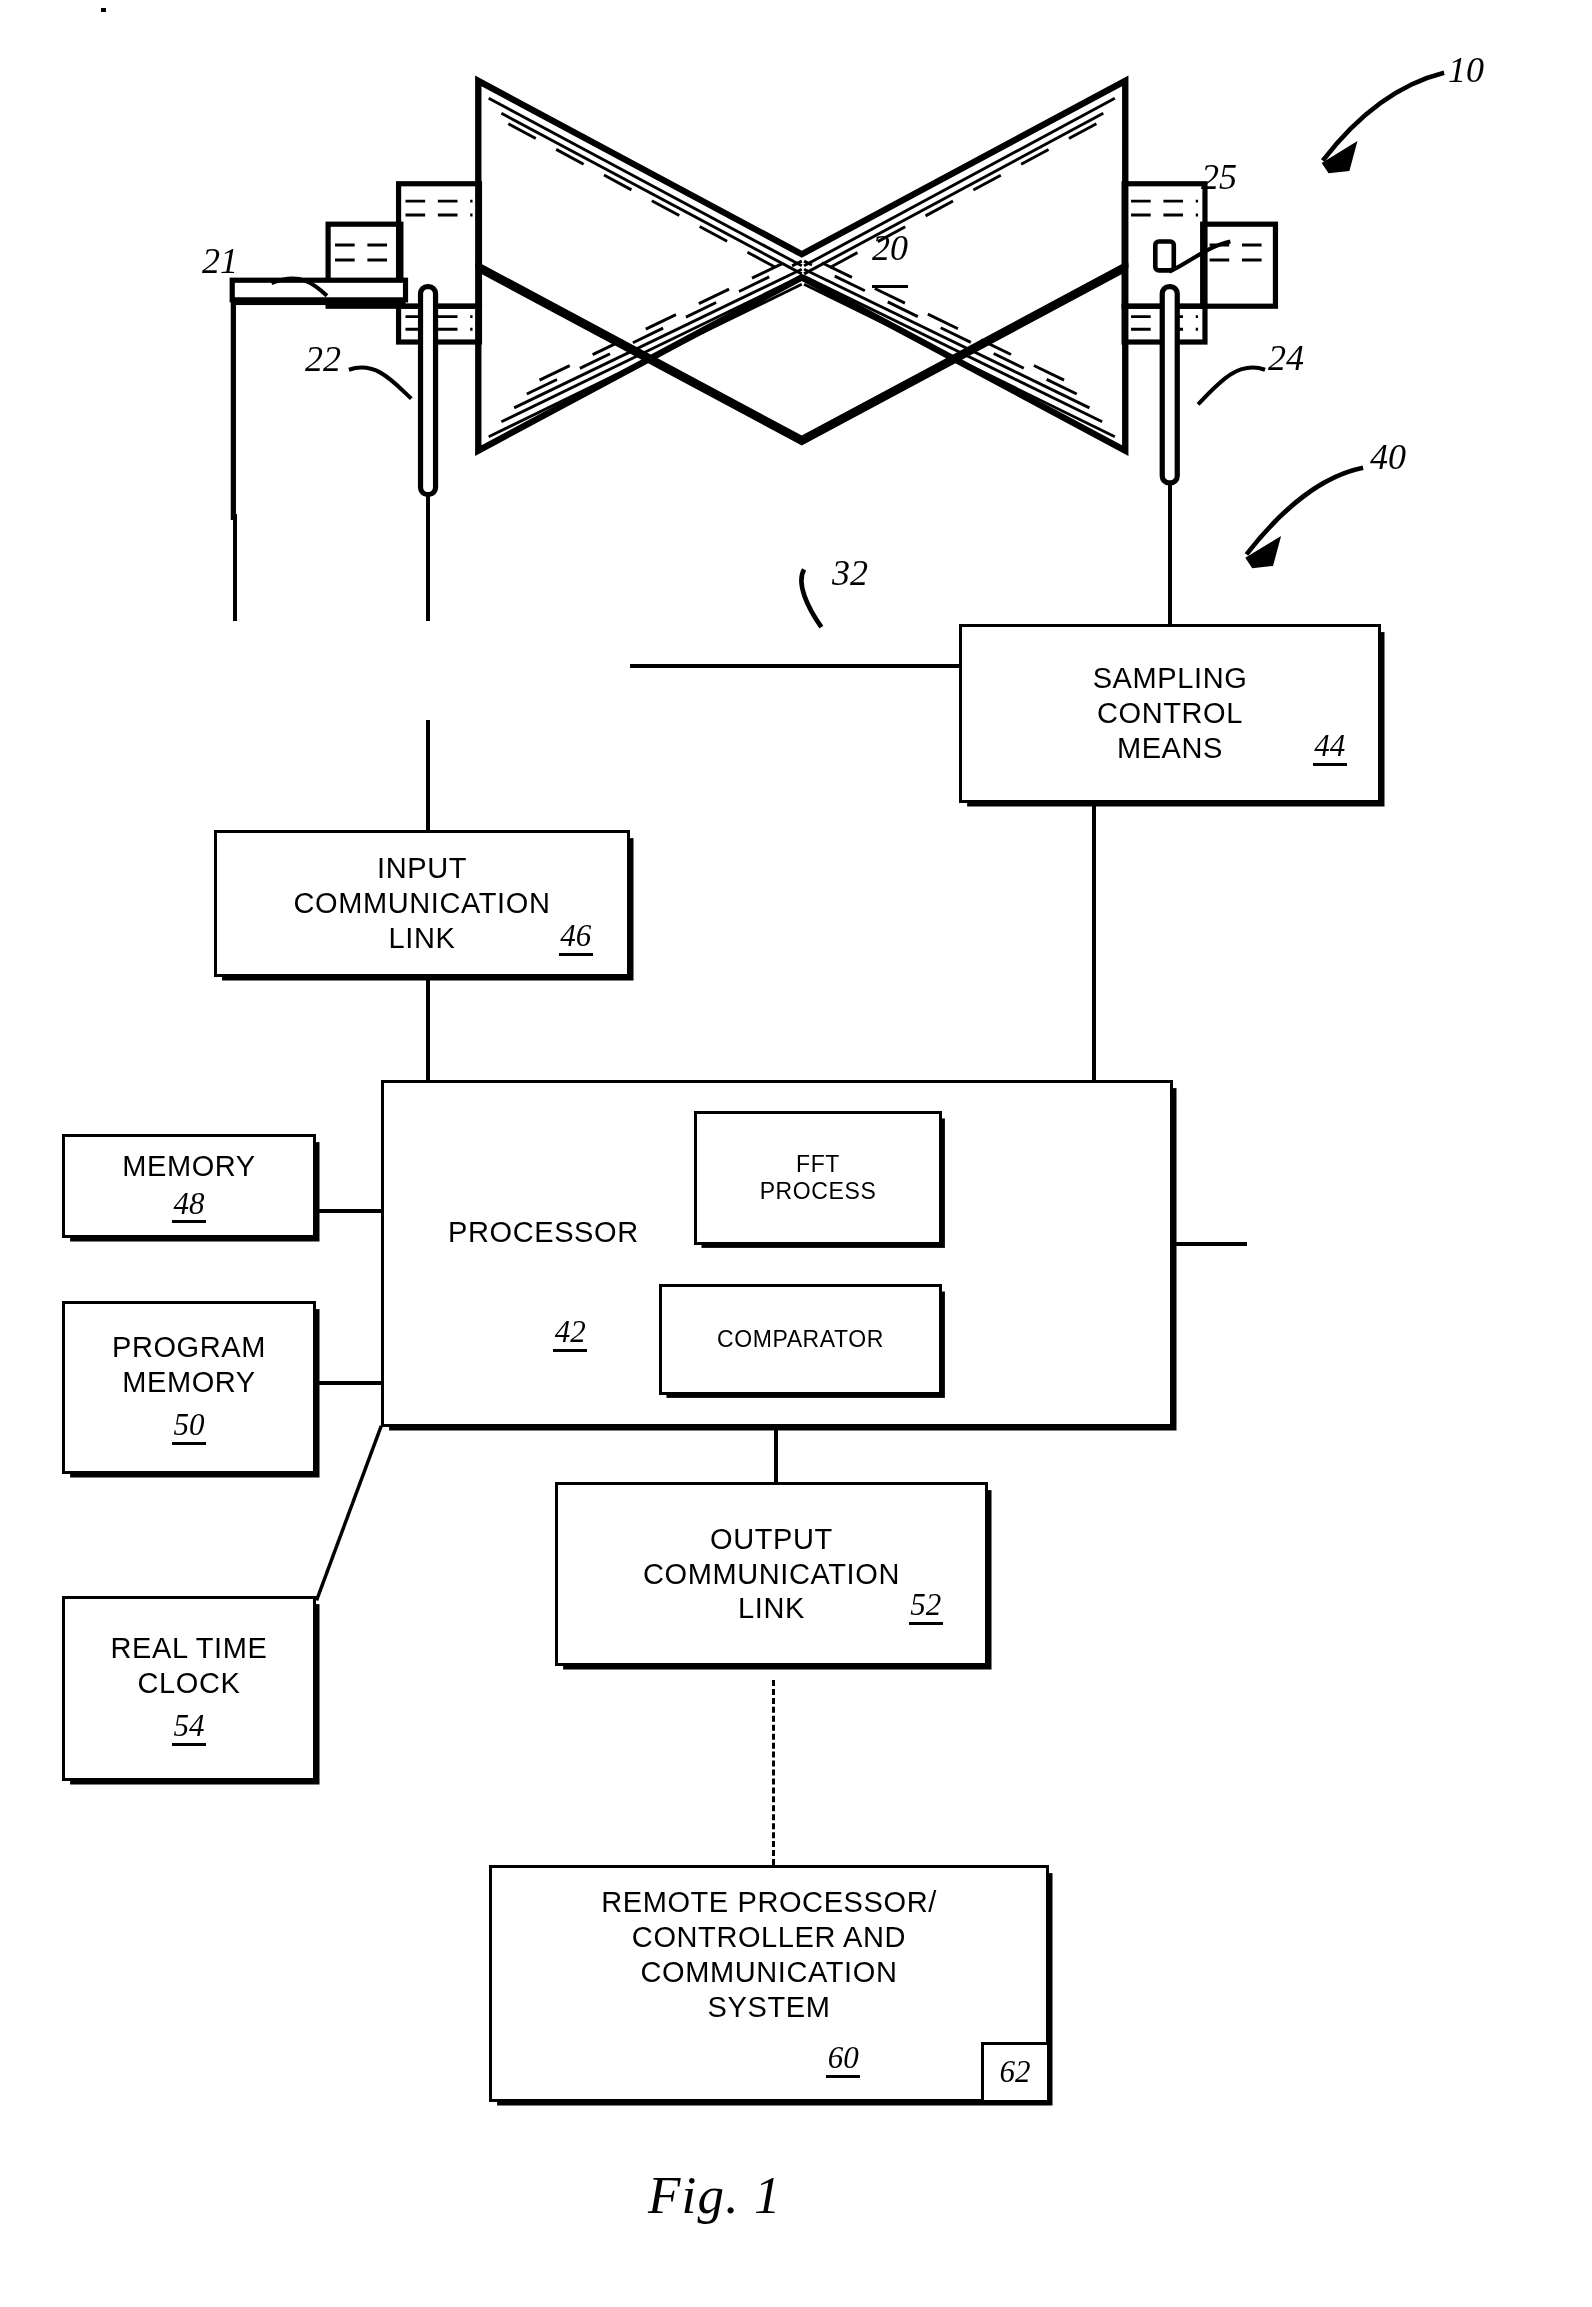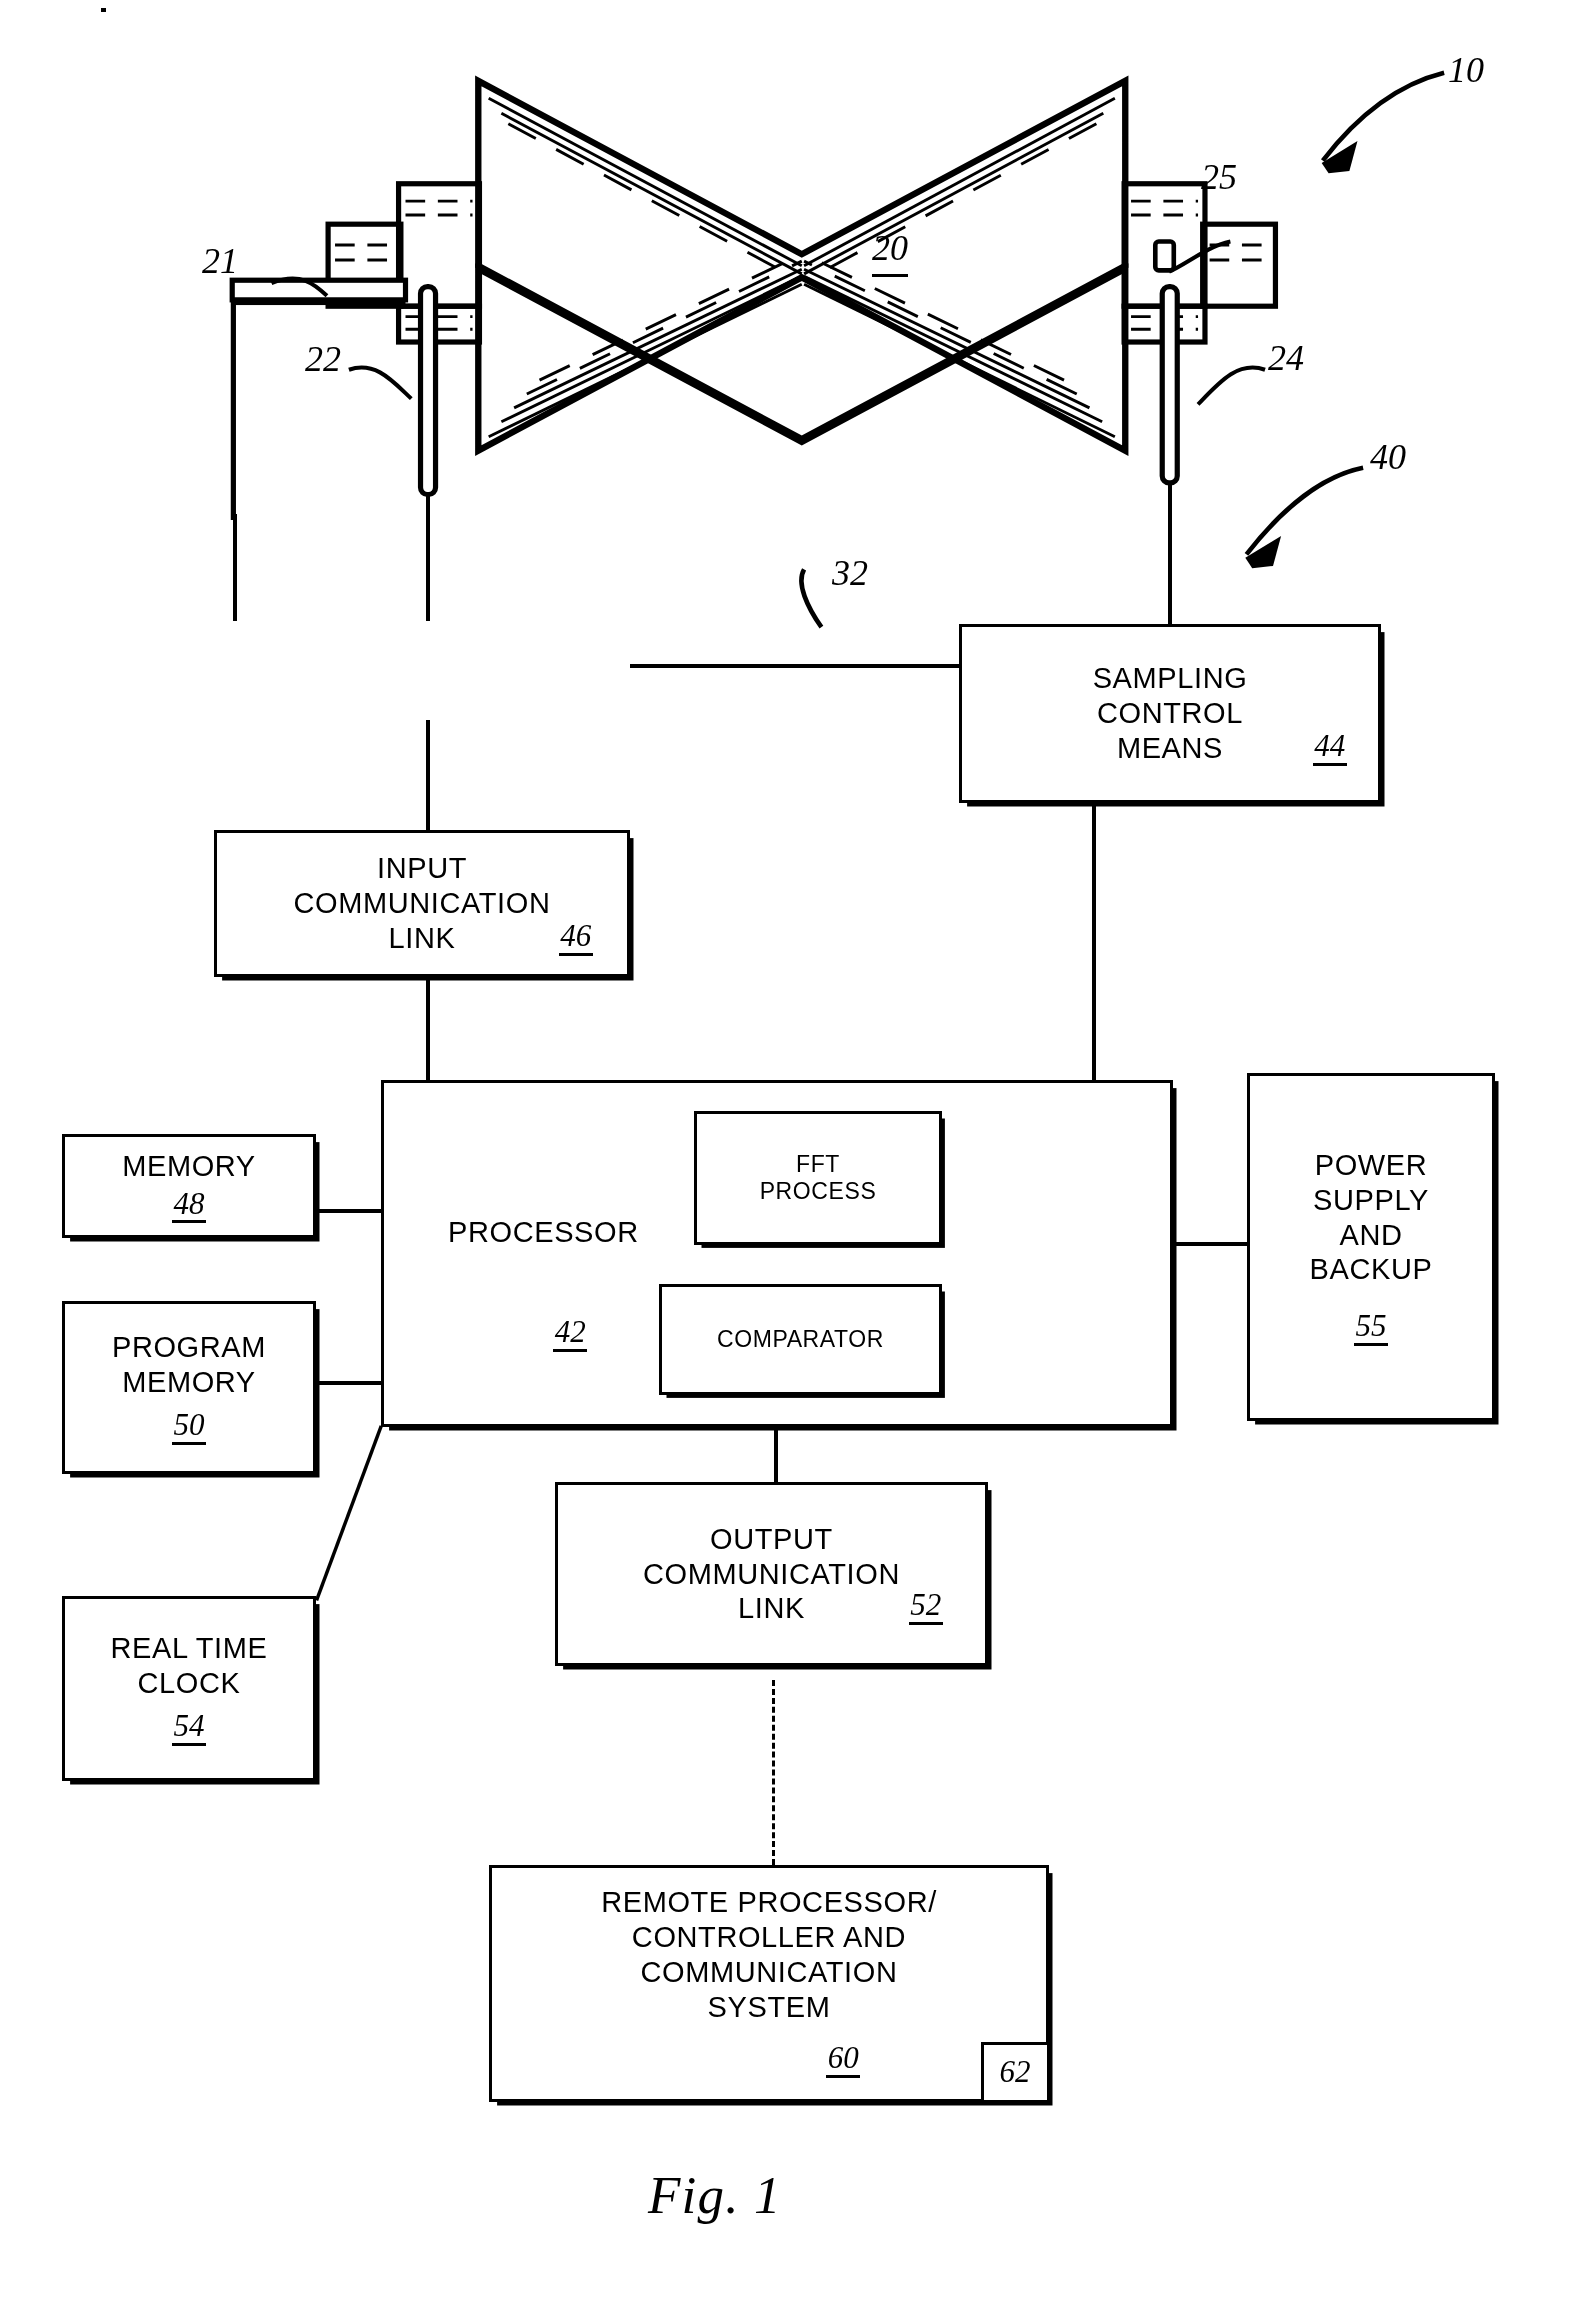--- a/index.html
+++ b/index.html
@@ -32,21 +32,21 @@
     font-family:"Liberation Serif", serif;font-style:italic;font-size:31px;
     border-bottom:3.5px solid #000;line-height:1.0;padding:0 1.7px 1.7px 1.7px;
     display:inline-block;
   }
   .ref.nb{border-bottom:none;}
   
   .lead{
     position:absolute;font-family:"Liberation Serif", serif;font-style:italic;
     font-size:36px;line-height:1;white-space:nowrap;
   }
-  .lead.u{border-bottom:3.5px solid #000;padding-bottom:8px;}
+  .lead.u{border-bottom:3.5px solid #000;padding-bottom:19px;}
 
   
   .ln{position:absolute;background:#000;}
   .vl{width:3.5px;}
   .hl{height:3.5px;}
   .dash-v{
     position:absolute;width:0;border-left:3.5px dashed #000;
   }
 
   
@@ -225,29 +225,20 @@
     <div class="inner" style="left:310px;top:28px;width:248px;height:134px;">
       <div class="ttl">FFT
 PROCESS</div>
     </div>
 
     <div class="inner" style="left:275px;top:201px;width:283px;height:111px;">
       <div class="ttl">COMPARATOR</div>
     </div>
   </div>
 
-  <div class="box" style="left:1247px;top:1073px;width:248px;height:348px;">
-    <div class="ttl">POWER
-SUPPLY
-AND
-BACKUP</div>
-    <div style="margin-top:23px;">
-      <span class="ref">55</span>
-    </div>
-  </div>
 
   <div class="box" style="left:62px;top:1134px;width:254px;height:104px;">
     <div class="ttl">MEMORY</div>
     <div style="margin-top:4px;">
       <span class="ref">48</span>
     </div>
   </div>
 
   <div class="box" style="left:62px;top:1301px;width:254px;height:173px;">
     <div class="ttl">PROGRAM

